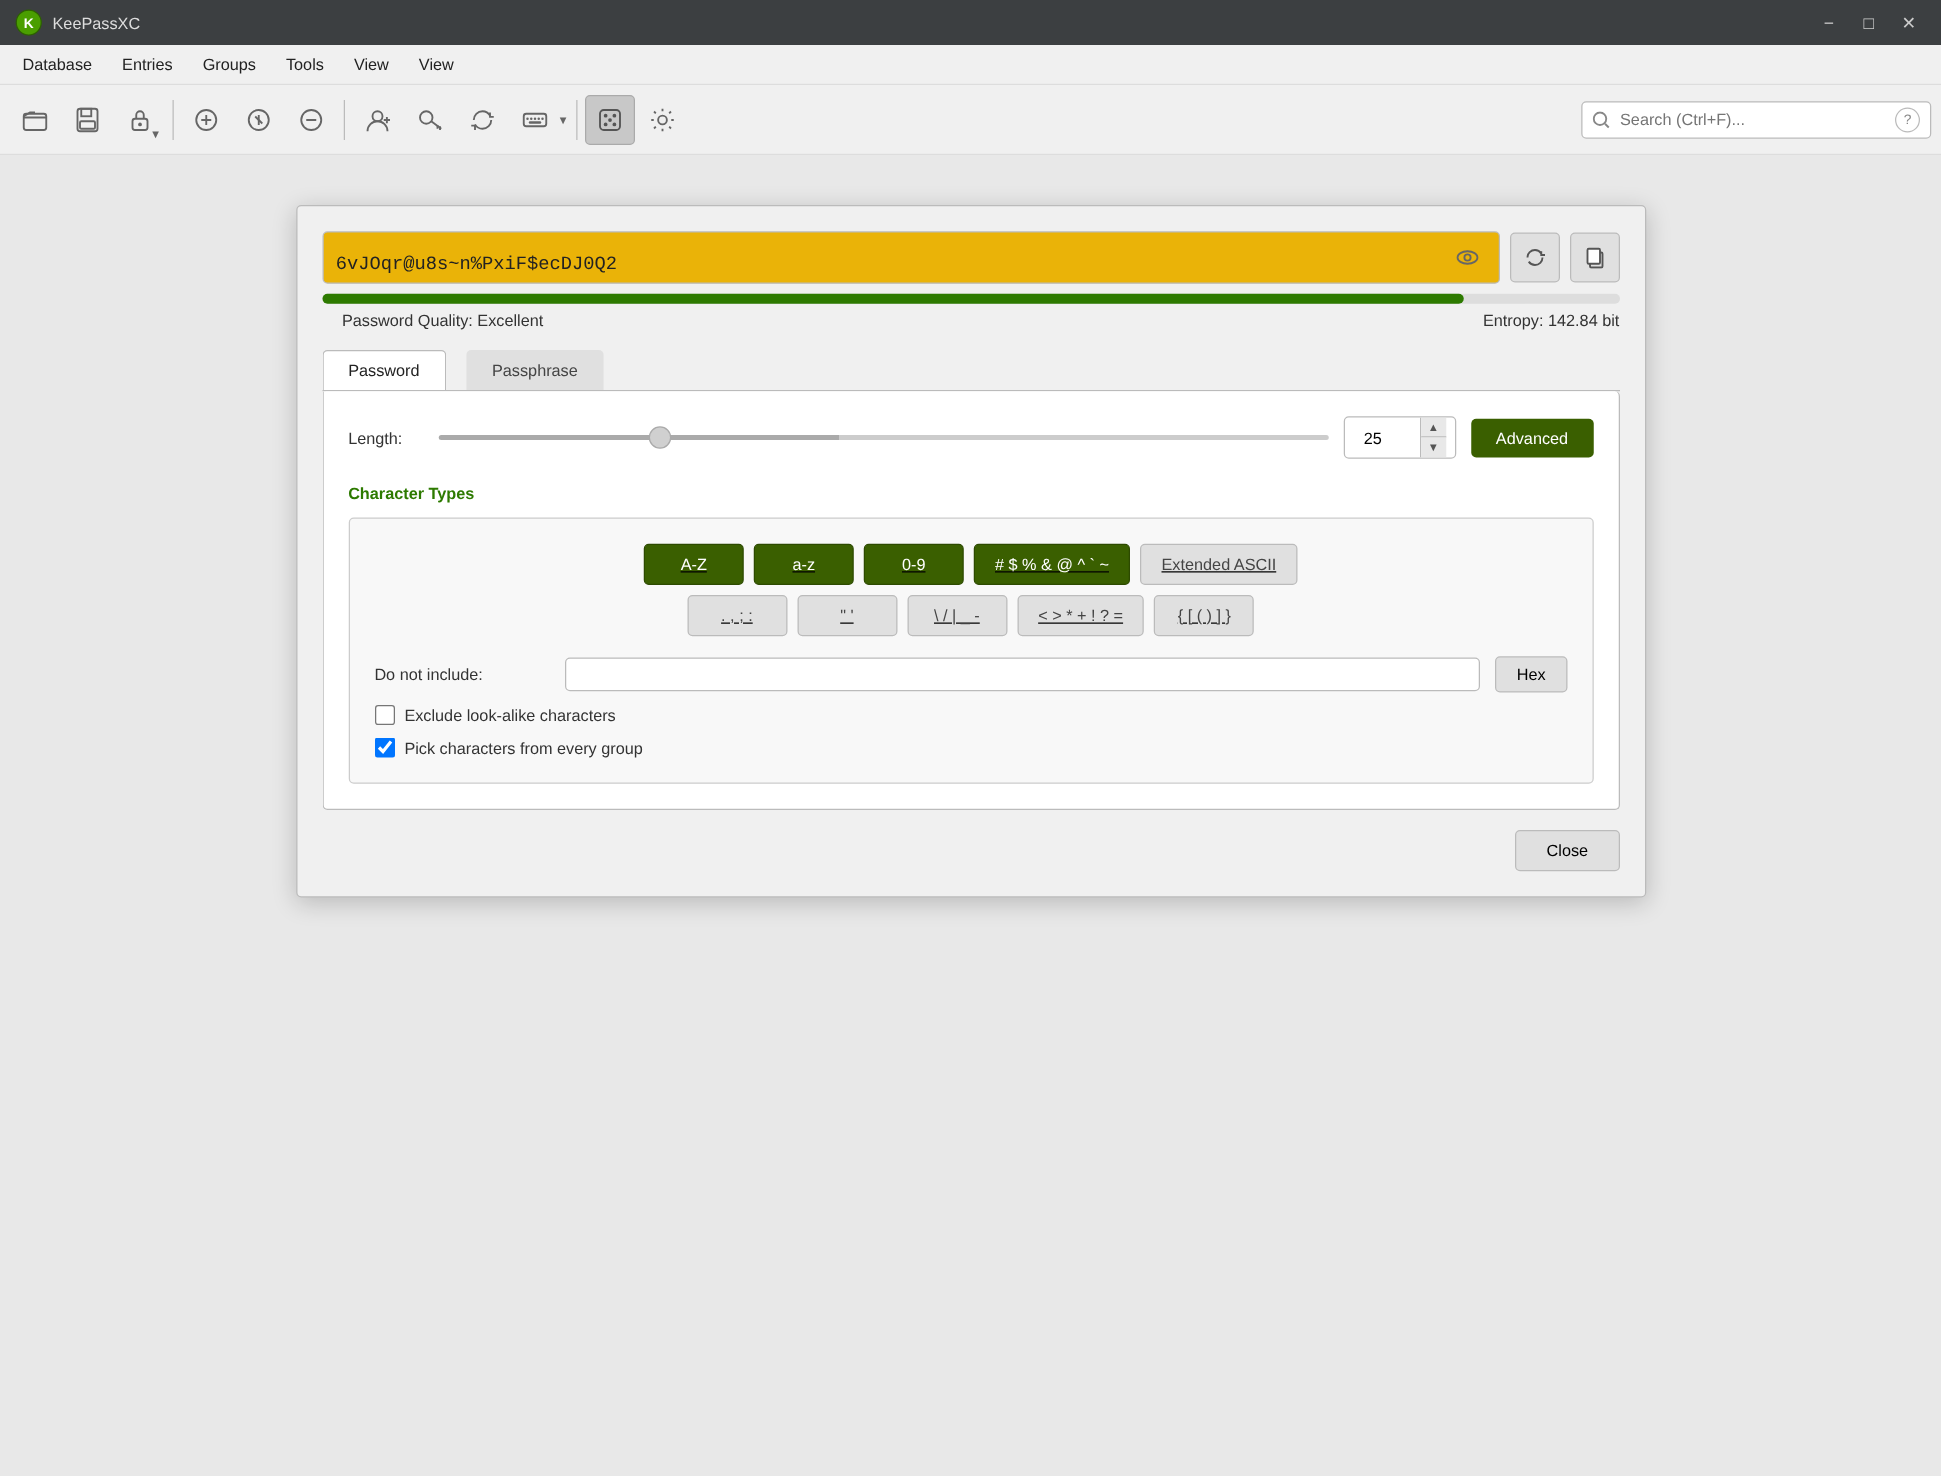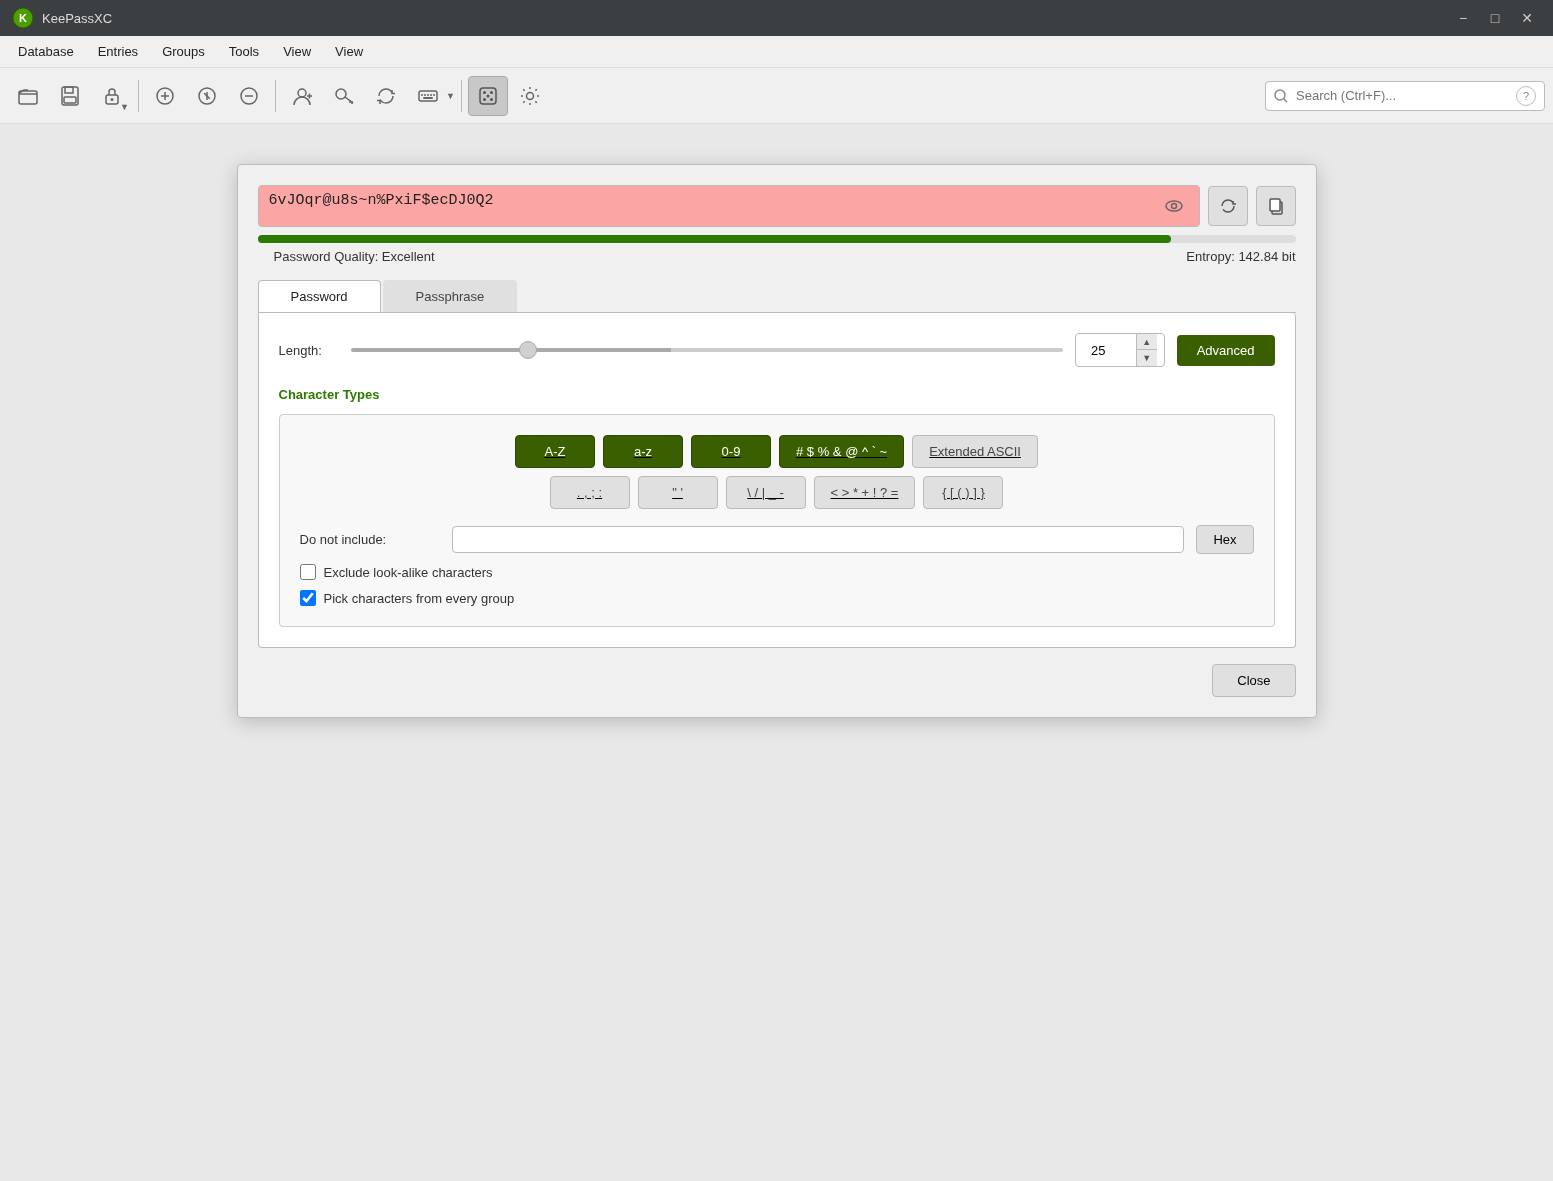--- a/index.html
+++ b/index.html
@@ -165,22 +165,22 @@
     
     .password-field-row {
       display: flex;
       align-items: center;
       gap: 8px;
       margin-bottom: 8px;
     }
     .password-input-wrapper {
       flex: 1;
       display: flex;
-      align-items: flex-start;
-      background: #fca5a5;
+      align-items: flex-end;
+      background: #eab308;
       border: 1px solid #bbb;
       border-radius: 4px;
       padding: 6px 10px;
     }
     .password-input-wrapper input {
       flex: 1;
       border: none;
       outline: none;
       font-family: 'Courier New', monospace;
       font-size: 15px;
@@ -234,28 +234,28 @@
       padding-left: 16px;
     }
 
     
     .tabs {
       display: flex;
       border-bottom: 1px solid #bbb;
       margin-bottom: 0;
     }
     .tab {
-      padding: 8px 32px;
+      padding: 8px 20px;
       cursor: pointer;
       font-size: 13px;
       color: #444;
       border: 1px solid transparent;
       border-bottom: none;
       border-radius: 4px 4px 0 0;
-      margin-right: 2px;
+      margin-right: 16px;
       background: #e0e0e0;
     }
     .tab.active {
       background: white;
       border-color: #bbb;
       color: #222;
       font-weight: 500;
     }
 
     

